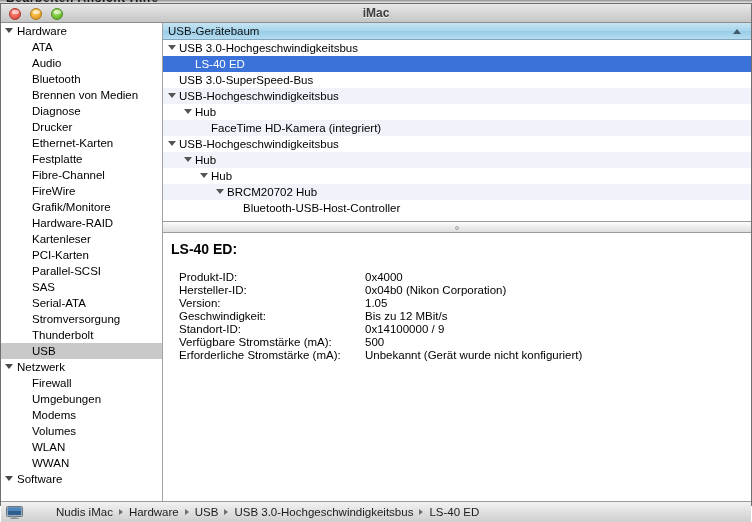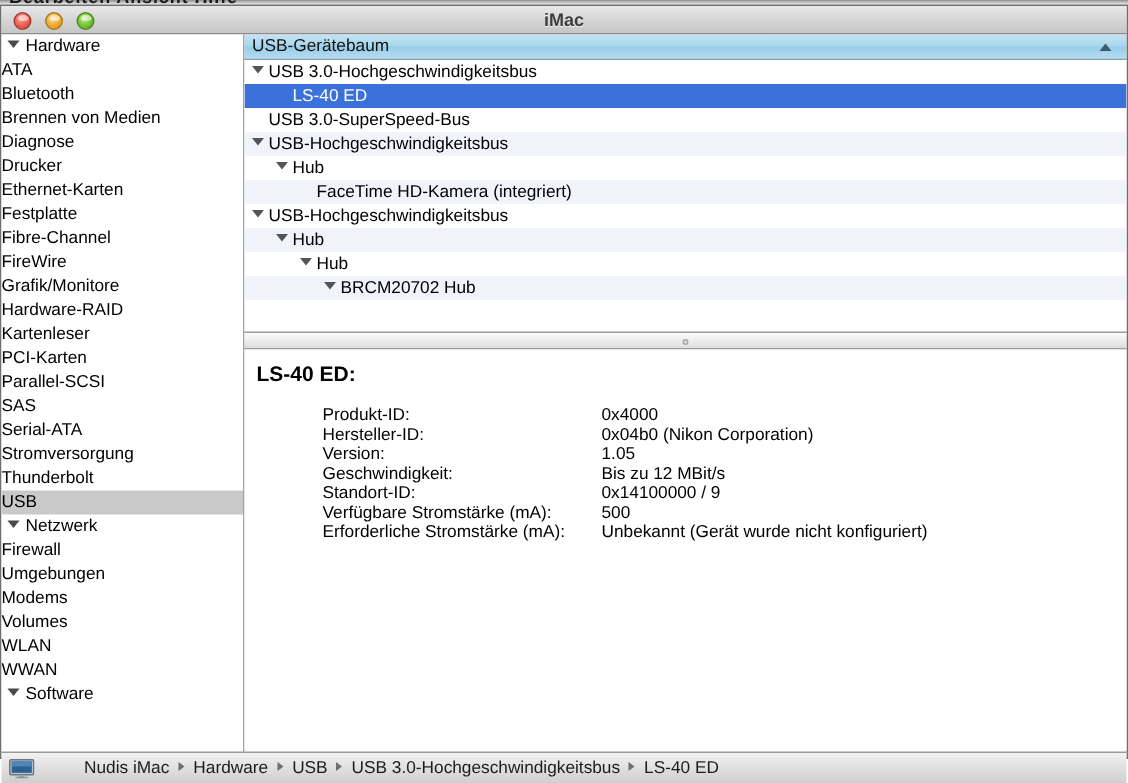--- a/index.html
+++ b/index.html
@@ -104,21 +104,21 @@
     overflow: hidden;
   }
   .sb-row {
     height: 16px;
     line-height: 16px;
     white-space: nowrap;
     position: relative;
     font-size: 11.5px;
   }
   .sb-row.group { padding-left: 4px; }
-  .sb-row.child { }
+  .sb-row.child { padding-left: 31px; }
   .sb-row.selected { background: #c9c9c9; }
   .disc {
     display: inline-block;
     width: 0; height: 0;
     border-left: 4.5px solid #4a4a4a;
     border-top: 3.5px solid transparent;
     border-bottom: 3.5px solid transparent;
     margin-right: 4px;
     vertical-align: 1px;
   }
@@ -213,21 +213,21 @@
     background: #ffffff;
     overflow: hidden;
     padding: 8px 0 0 8px;
     box-sizing: border-box;
   }
   #detail-title {
     font-size: 14px;
     font-weight: bold;
     margin-bottom: 14px;
   }
-  #detail-table { border-collapse: collapse; margin-left: 36px; }
+  #detail-table { border-collapse: collapse; }
   #detail-table td {
     font-size: 11.5px;
     padding: 0 0 0 0;
     height: 13px;
     line-height: 13px;
     white-space: nowrap;
     vertical-align: top;
   }
   #detail-table td.k { padding-left: 8px; padding-right: 6px; }
   #detail-table td.v { padding-left: 0; }
@@ -280,20 +280,21 @@
     <div class="traffic" id="btn-min"></div>
     <div class="traffic" id="btn-max"></div>
     <div id="window-title">iMac</div>
   </div>
 
   <div id="content">
 
     <div id="sidebar">
         <div class="sb-row group"><span class="disc open"></span><span>Hardware</span></div>
         <div class="sb-row child"><span>ATA</span></div>
+        <div class="sb-row child"><span>Audio</span></div>
         <div class="sb-row child"><span>Bluetooth</span></div>
         <div class="sb-row child"><span>Brennen von Medien</span></div>
         <div class="sb-row child"><span>Diagnose</span></div>
         <div class="sb-row child"><span>Drucker</span></div>
         <div class="sb-row child"><span>Ethernet-Karten</span></div>
         <div class="sb-row child"><span>Festplatte</span></div>
         <div class="sb-row child"><span>Fibre-Channel</span></div>
         <div class="sb-row child"><span>FireWire</span></div>
         <div class="sb-row child"><span>Grafik/Monitore</span></div>
         <div class="sb-row child"><span>Hardware-RAID</span></div>
@@ -326,20 +327,21 @@
           <div class="tr-row"><span style="display: inline-block; width: 5px;"></span><span class="tri"></span><span>USB 3.0-Hochgeschwindigkeitsbus</span></div>
           <div class="tr-row selected"><span style="display: inline-block; width: 21px;"></span><span style="display: inline-block; width: 11px;"></span><span>LS-40 ED</span></div>
           <div class="tr-row"><span style="display: inline-block; width: 5px;"></span><span style="display: inline-block; width: 11px;"></span><span>USB 3.0-SuperSpeed-Bus</span></div>
           <div class="tr-row alt"><span style="display: inline-block; width: 5px;"></span><span class="tri"></span><span>USB-Hochgeschwindigkeitsbus</span></div>
           <div class="tr-row"><span style="display: inline-block; width: 21px;"></span><span class="tri"></span><span>Hub</span></div>
           <div class="tr-row alt"><span style="display: inline-block; width: 37px;"></span><span style="display: inline-block; width: 11px;"></span><span>FaceTime HD-Kamera (integriert)</span></div>
           <div class="tr-row"><span style="display: inline-block; width: 5px;"></span><span class="tri"></span><span>USB-Hochgeschwindigkeitsbus</span></div>
           <div class="tr-row alt"><span style="display: inline-block; width: 21px;"></span><span class="tri"></span><span>Hub</span></div>
           <div class="tr-row"><span style="display: inline-block; width: 37px;"></span><span class="tri"></span><span>Hub</span></div>
           <div class="tr-row alt"><span style="display: inline-block; width: 53px;"></span><span class="tri"></span><span>BRCM20702 Hub</span></div>
+          <div class="tr-row"><span style="display: inline-block; width: 69px;"></span><span style="display: inline-block; width: 11px;"></span><span>Bluetooth-USB-Host-Controller</span></div>
         </div>
 
       <div id="splitter">
         <div id="splitter-handle"></div>
       </div>
 
       <div id="detail">
         <div id="detail-title">LS-40 ED:</div>
         <table id="detail-table">
           <tbody id="detail-tbody">

